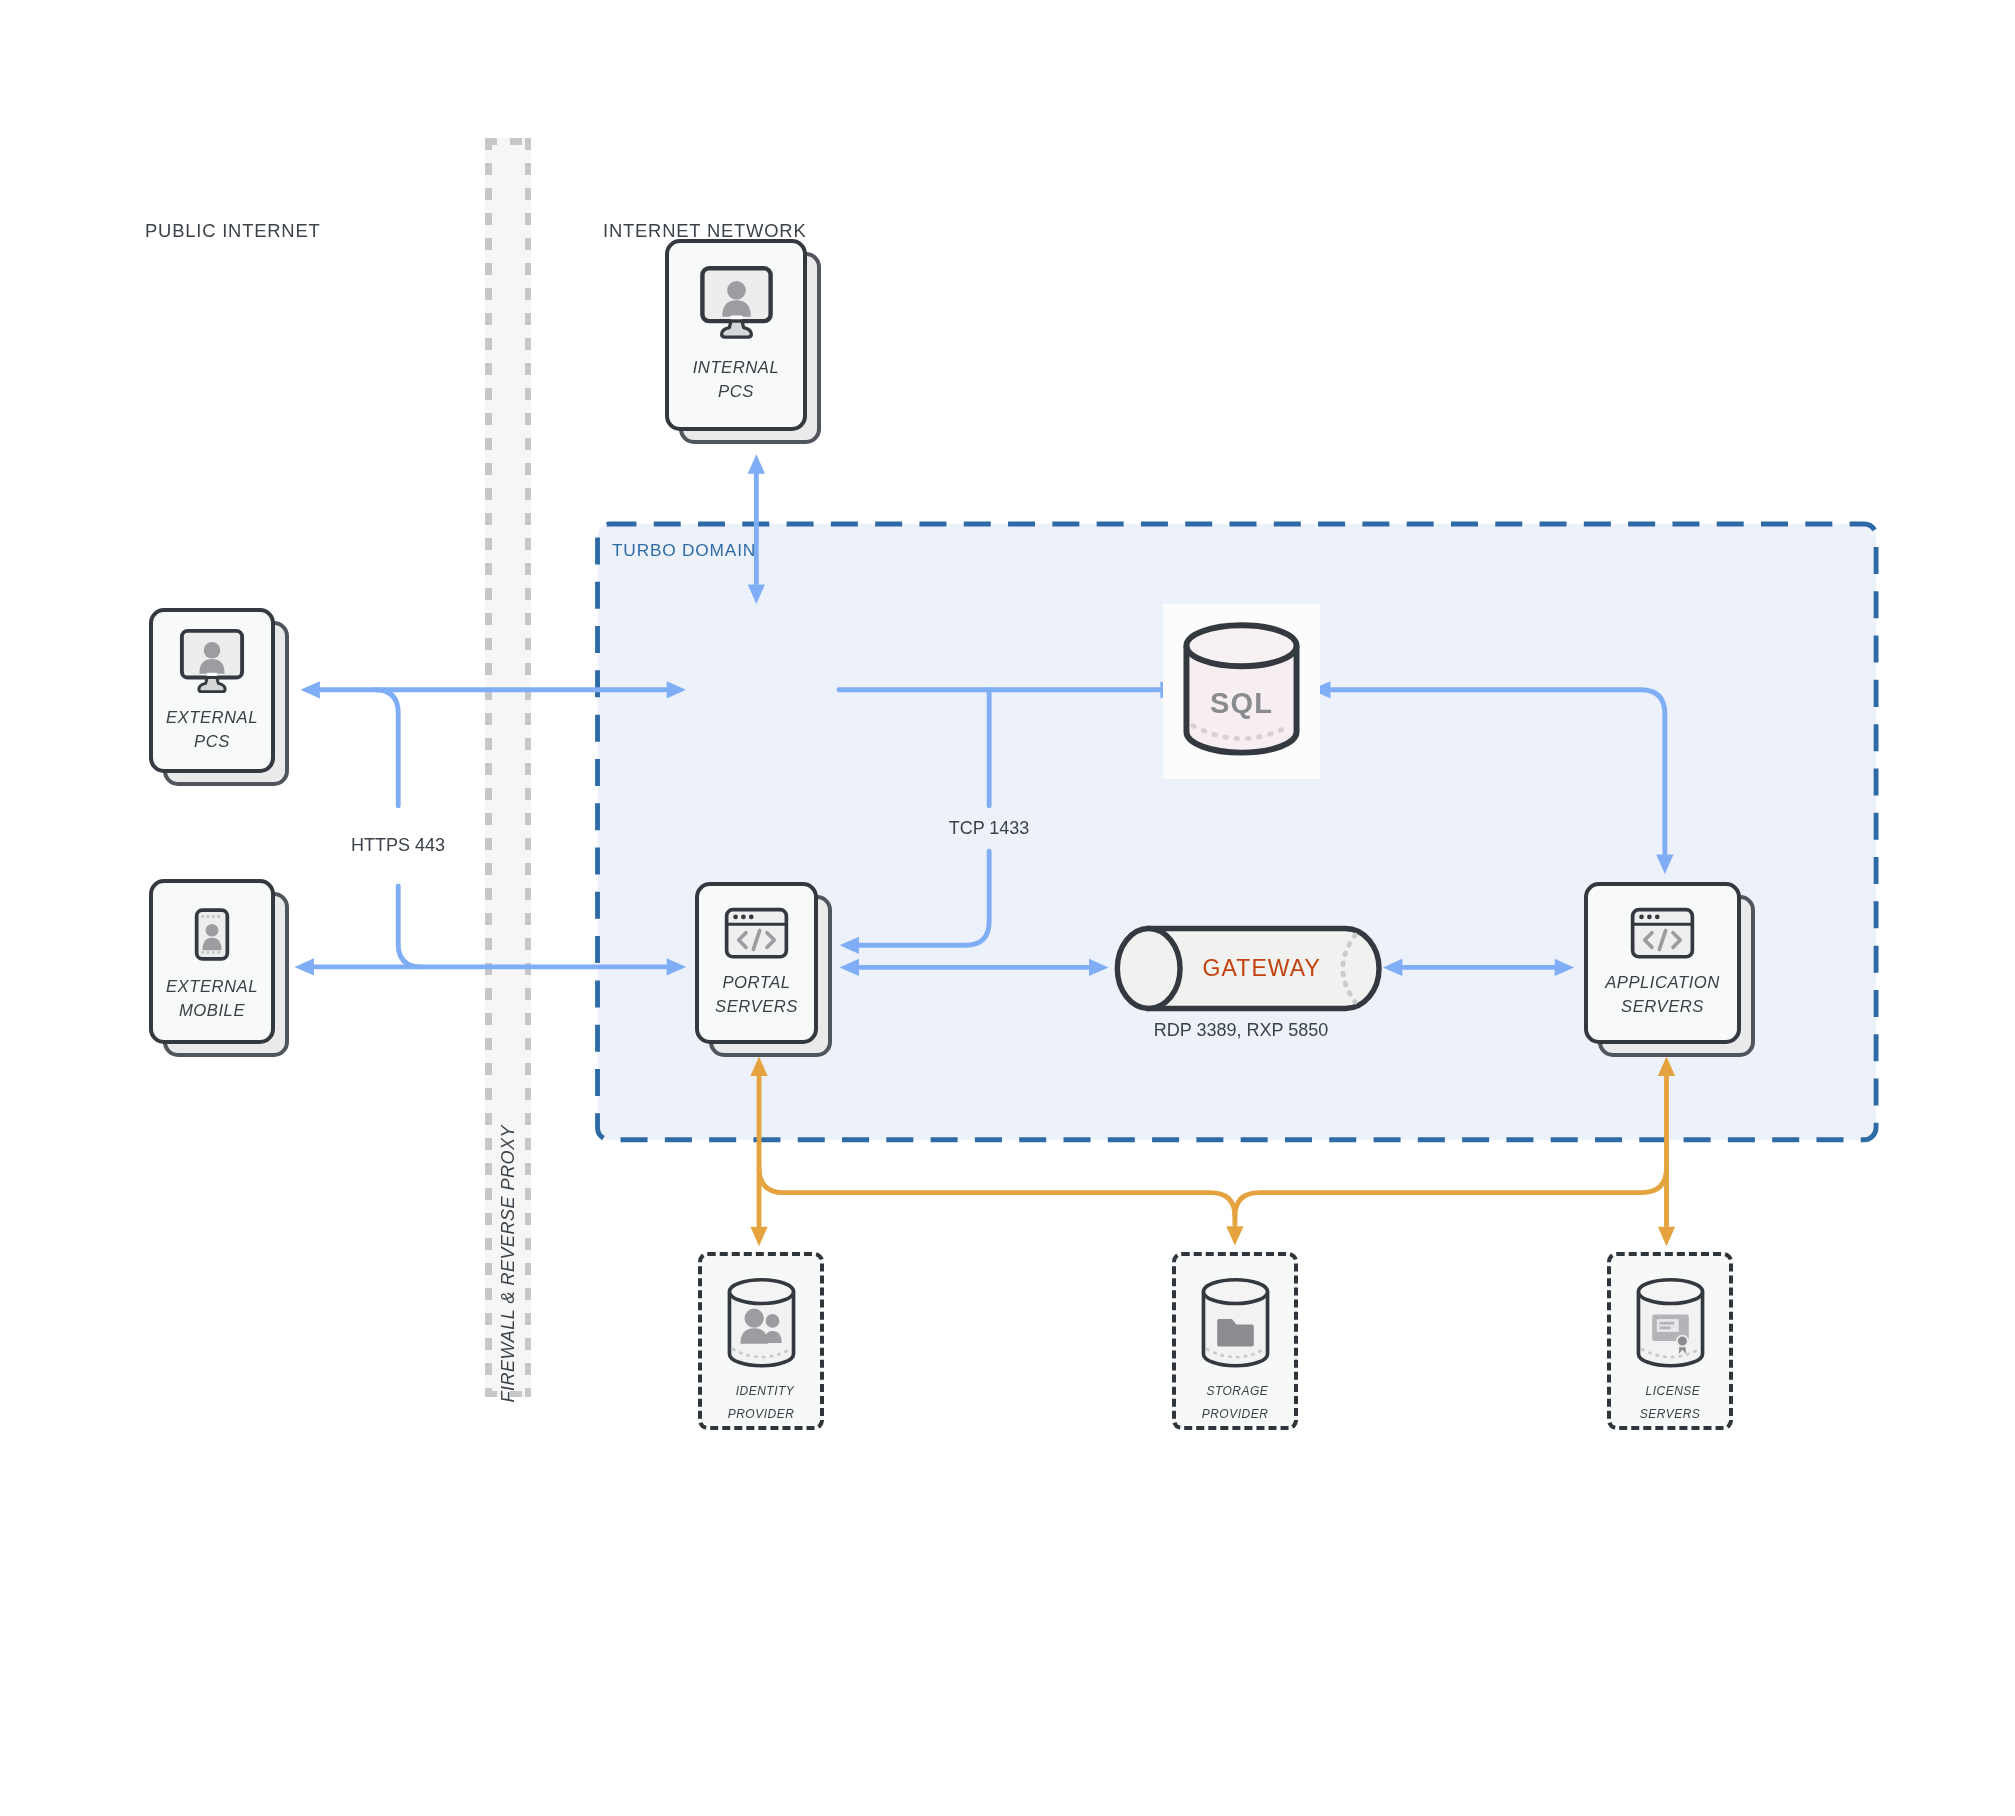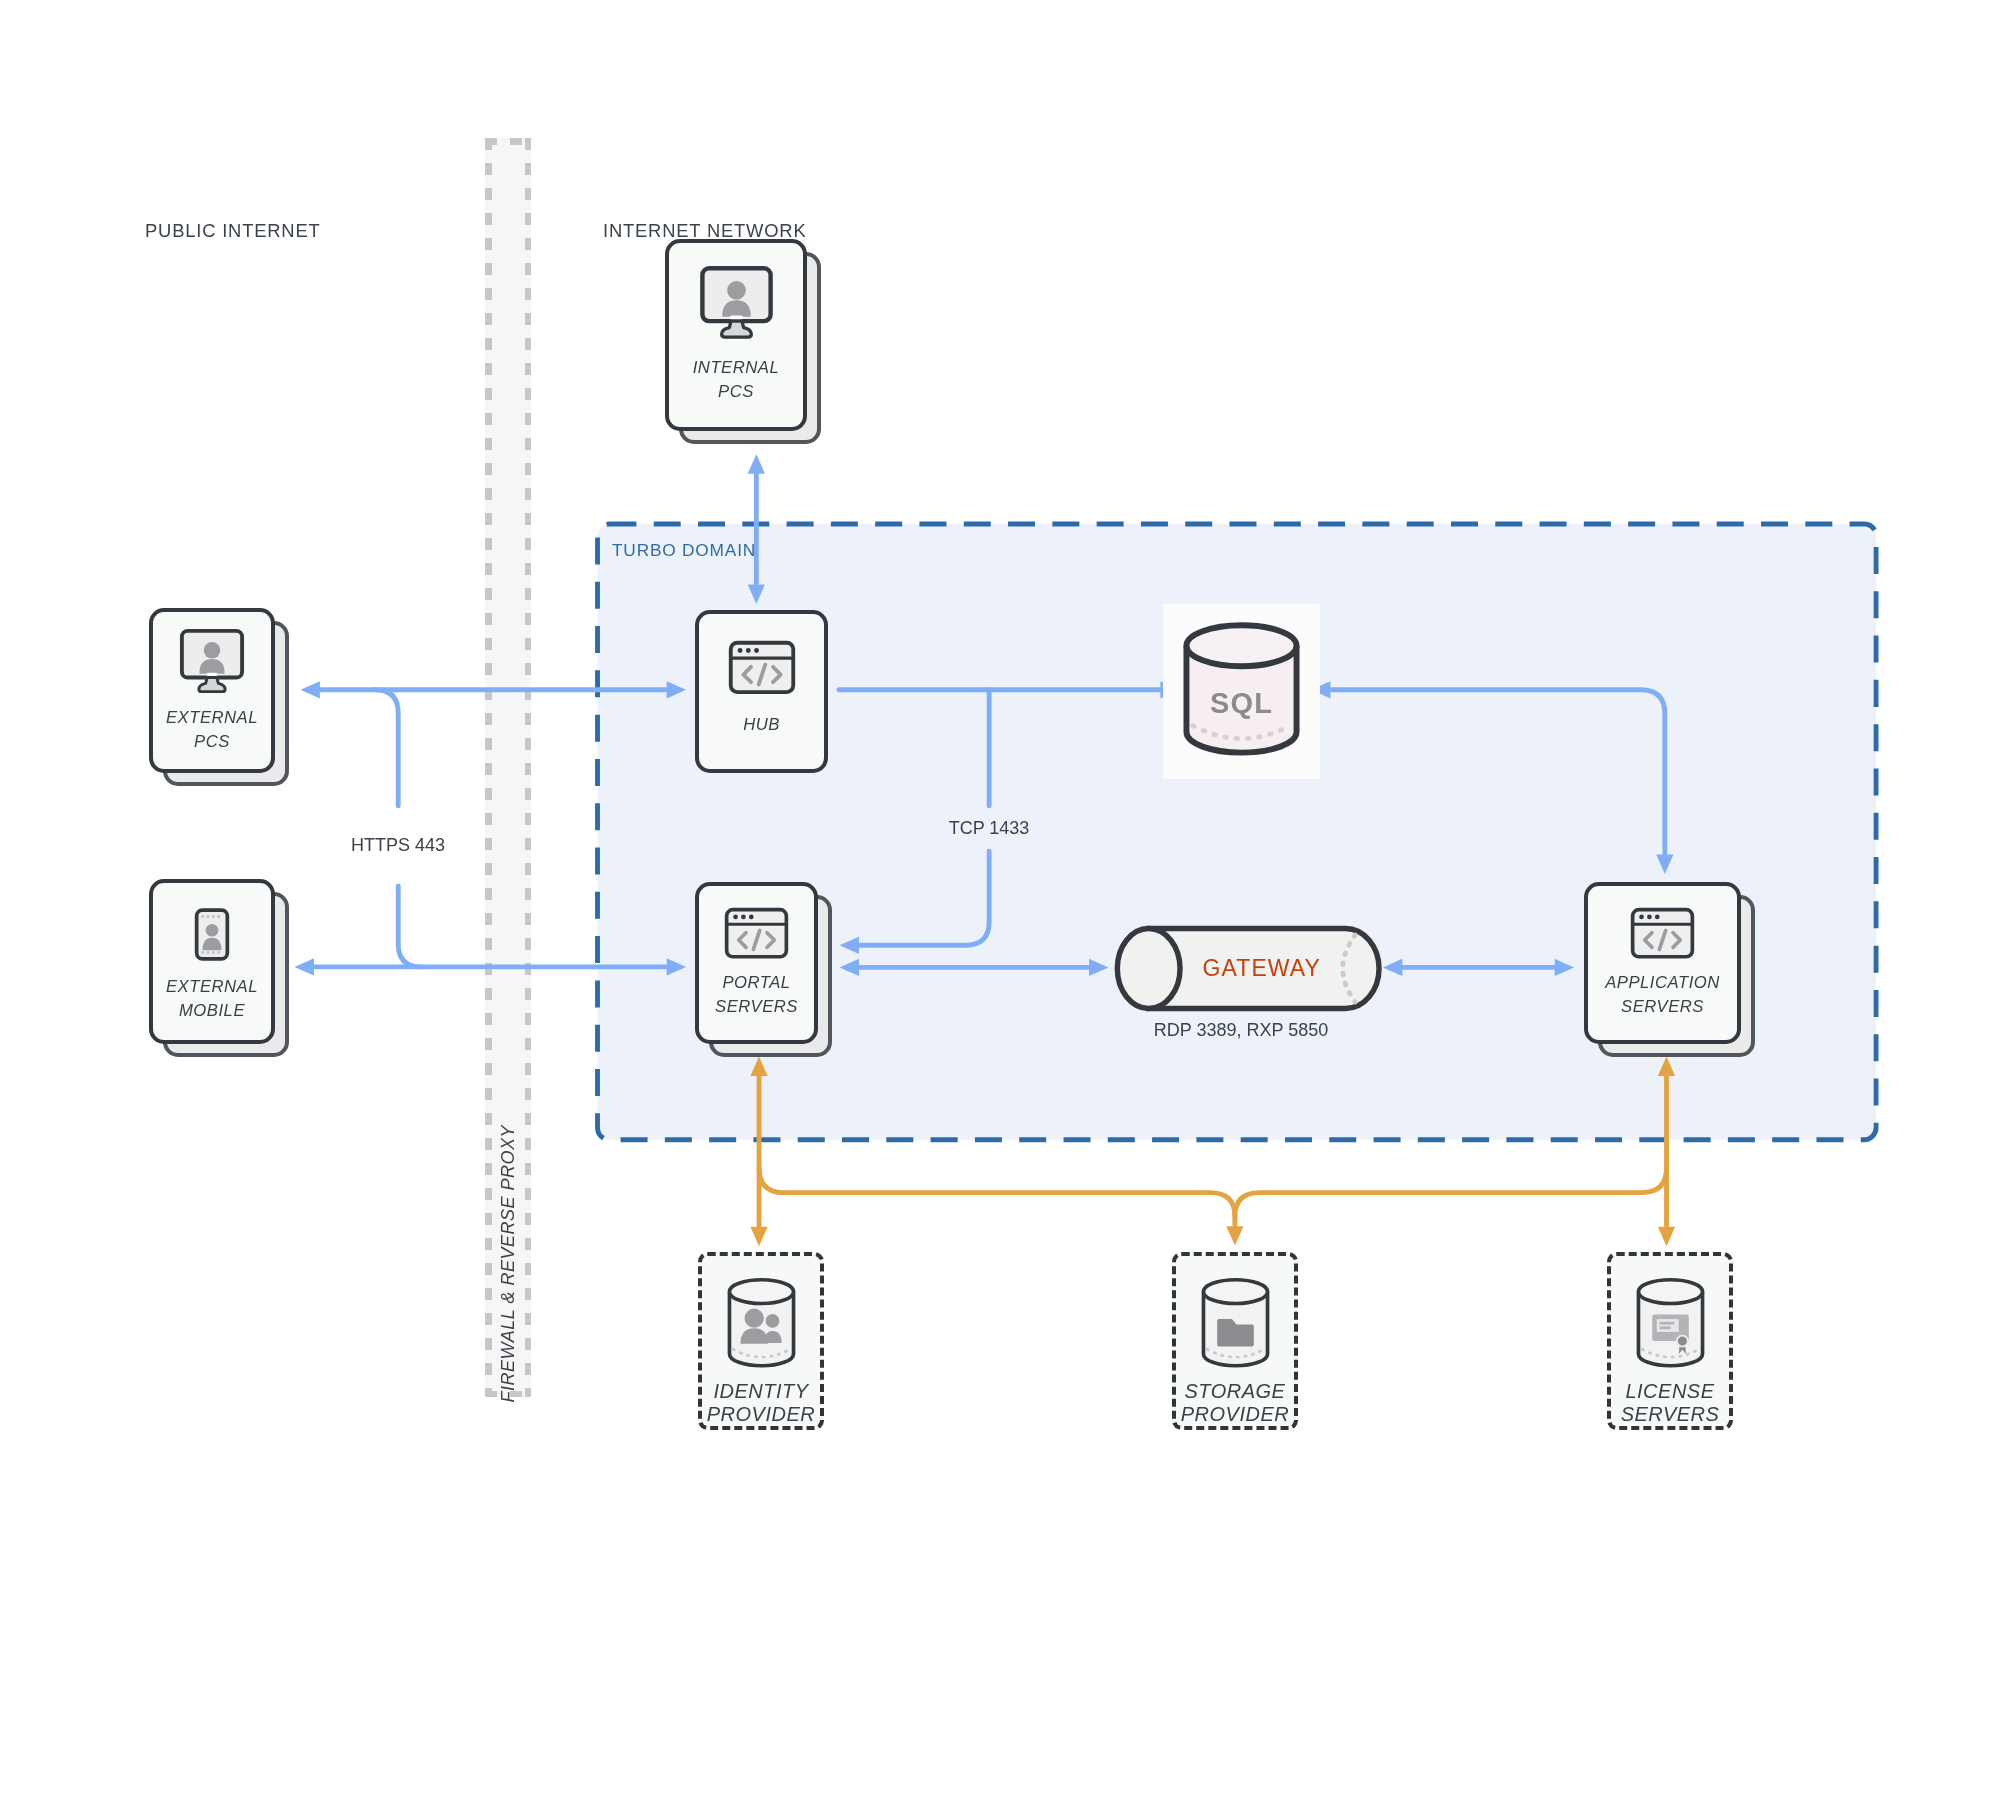--- a/index.html
+++ b/index.html
@@ -33,21 +33,21 @@
     border-radius:15px;background:#EAEAEA;box-sizing:border-box;}
   .card{position:absolute;left:0;top:0;width:100%;height:100%;border:4.9px solid #33393F;
     border-radius:15px;background:#F8F9F9;box-sizing:border-box;
     display:flex;flex-direction:column;align-items:center;}
   .node-label{font-style:italic;font-size:16.7px;line-height:24px;color:#3A4046;text-align:center;
     letter-spacing:0.5px;margin-top:14px;}
 
   
   .provider{position:absolute;width:126px;height:178px;border:4.3px dashed #2F353B;border-radius:9.7px;
     background:#F7F8F8;box-sizing:border-box;z-index:3;display:flex;flex-direction:column;align-items:center;}
-  .provider .node-label{font-size:20px;line-height:23px;margin-top:9.7px;}
+  .provider .node-label{font-size:12px;line-height:23px;margin-top:9.7px;text-align:right;}
 
   
   .sql-plate{position:absolute;left:1163px;top:604px;width:157px;height:175px;background:#FCFCFD;z-index:3;}
   .sql-text{position:absolute;left:1181px;top:687px;width:121px;text-align:center;z-index:4;
     font-size:29px;font-weight:700;color:#898B8F;letter-spacing:1.1px;}
 
   
   .gw-svg{position:absolute;left:1113px;top:923px;z-index:3;}
   .gw-label{position:absolute;left:1159px;top:955px;width:162px;text-align:right;z-index:4;
     font-size:23px;color:#c2410c;letter-spacing:1.1px;}
@@ -181,37 +181,20 @@
         <circle cx="34" cy="42" r="12" fill="#9B9DA0"></circle>
         <path d="M16 80 Q16 56 34 56 Q52 56 52 80 Z" fill="#9B9DA0"></path>
       </svg>
       <div class="node-label" style="margin-top:14px;">
         <div>EXTERNAL</div>
         <div>MOBILE</div>
       </div>
     </div>
   </div>
 
-  <div class="node" style="left:695px;top:610px;width:133px;height:163px;">
-    <div class="card">
-      <svg viewBox="0 0 124 100" width="68" style="margin-top:26px;">
-        <rect x="5" y="5" width="114" height="90" rx="12" fill="#EFEFEF" stroke="#33393F" stroke-width="7"></rect>
-        <line x1="6" y1="33" x2="118" y2="33" stroke="#33393F" stroke-width="6"></line>
-        <circle cx="22" cy="19" r="4.5" fill="#33393F"></circle>
-          <circle cx="37" cy="19" r="4.5" fill="#33393F"></circle>
-          <circle cx="52" cy="19" r="4.5" fill="#33393F"></circle>
-        <path d="M42 49 L28 63 L42 77" fill="none" stroke="#9B9DA0" stroke-width="7" stroke-linecap="round" stroke-linejoin="round"></path>
-        <path d="M82 49 L96 63 L82 77" fill="none" stroke="#9B9DA0" stroke-width="7" stroke-linecap="round" stroke-linejoin="round"></path>
-        <line x1="68" y1="45" x2="56" y2="81" stroke="#9B9DA0" stroke-width="7" stroke-linecap="round"></line>
-      </svg>
-      <div class="node-label" style="margin-top:18.4px;">
-        <div>HUB</div>
-      </div>
-    </div>
-  </div>
 
   <div class="node" style="left:695px;top:882px;width:123px;height:162px;">
     <div class="card-shadow"></div>
     <div class="card">
       <svg viewBox="0 0 124 100" width="65" style="margin-top:20.5px;">
         <rect x="5" y="5" width="114" height="90" rx="12" fill="#EFEFEF" stroke="#33393F" stroke-width="7"></rect>
         <line x1="6" y1="33" x2="118" y2="33" stroke="#33393F" stroke-width="6"></line>
         <circle cx="22" cy="19" r="4.5" fill="#33393F"></circle>
           <circle cx="37" cy="19" r="4.5" fill="#33393F"></circle>
           <circle cx="52" cy="19" r="4.5" fill="#33393F"></circle>

